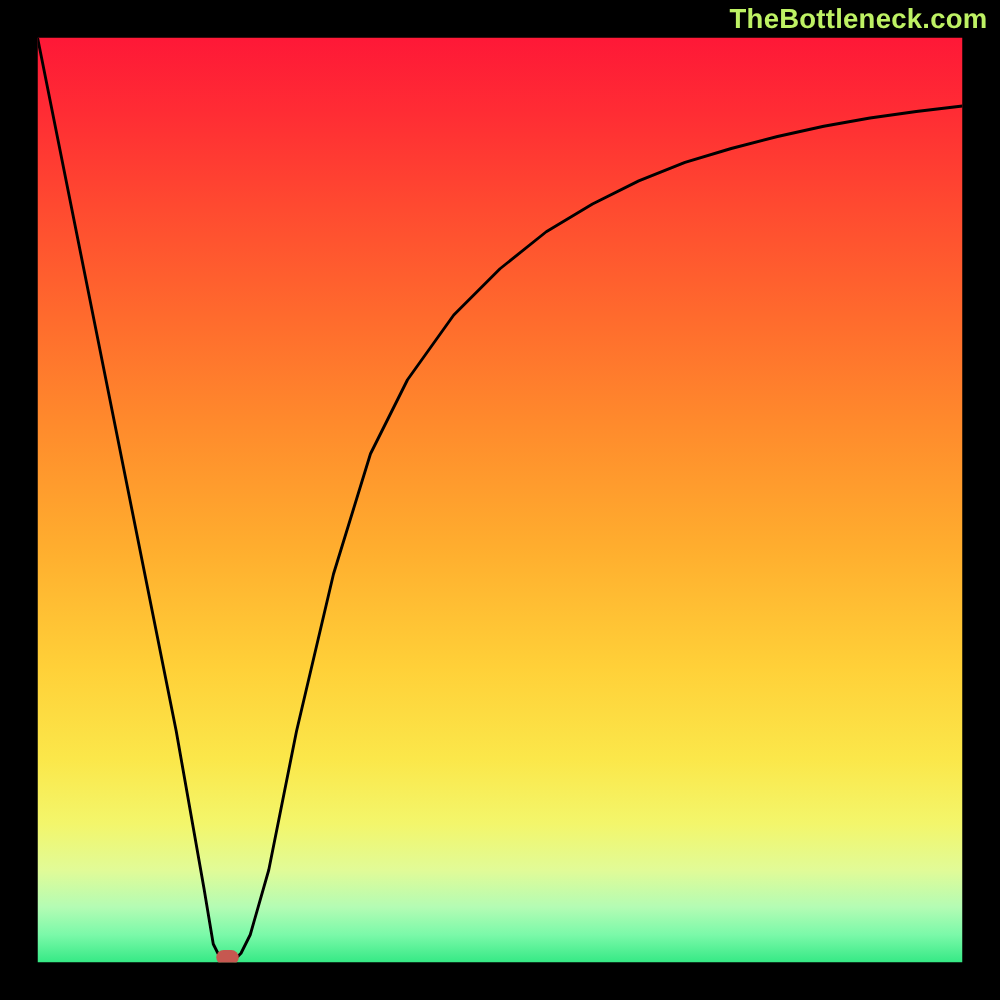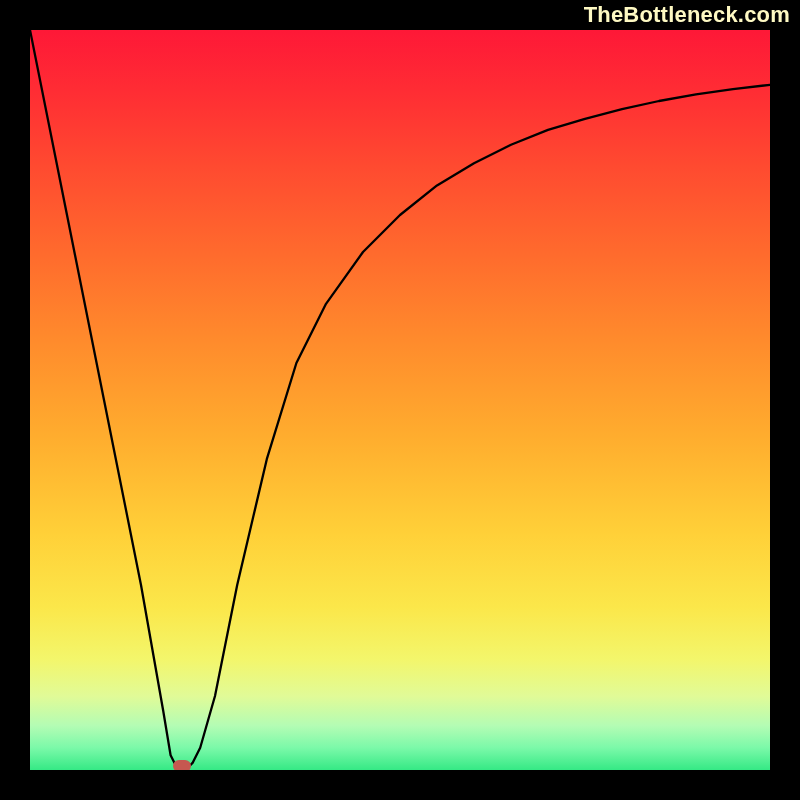--- a/index.html
+++ b/index.html
@@ -16,21 +16,21 @@
     height: 800px;
     background: #000;
   }
   .watermark {
     position: absolute;
     top: 2px;
     right: 10px;
     font-family: Arial, Helvetica, sans-serif;
     font-size: 22px;
     font-weight: 600;
-    color: #fef9c3;
+    color: #bef264;
     letter-spacing: 0.2px;
     user-select: none;
   }
   .plot-area {
     position: absolute;
     left: 30px;
     top: 30px;
     width: 740px;
     height: 740px;
     overflow: hidden;

